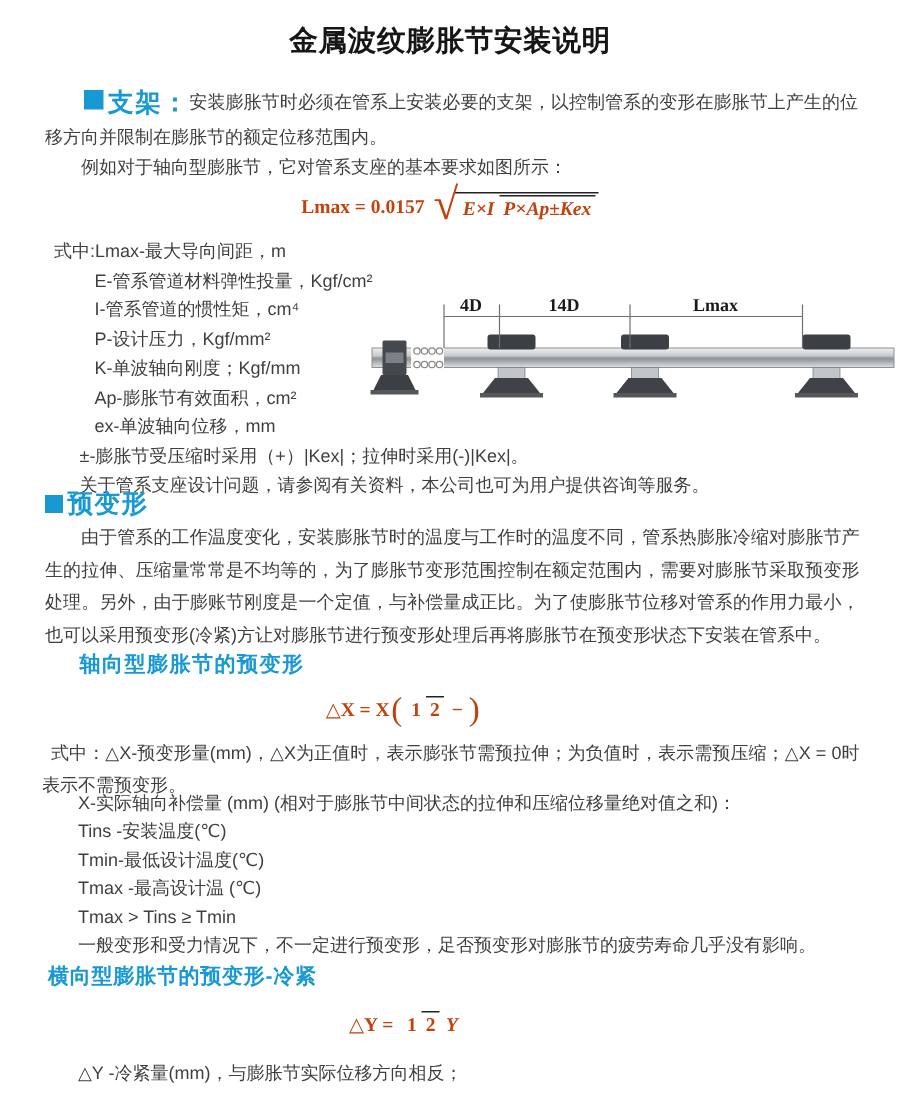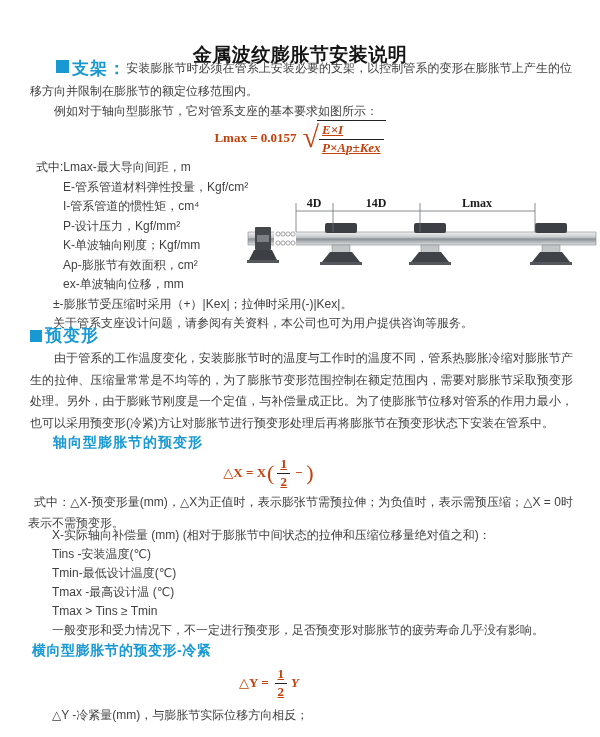--- a/index.html
+++ b/index.html
@@ -1,31 +1,31 @@
 <!DOCTYPE html>
 <html><head>
 <meta charset="utf-8">
 <style>
   html,body{margin:0;padding:0;background:#fff;}
   #page{position:relative;width:600px;height:737px;background:#ffffff;overflow:hidden;
         font-family:"Liberation Sans","DejaVu Sans",sans-serif;color:#3f3f3f;}
   .abs{position:absolute;}
   .title{top:14px;left:0;width:100%;text-align:center;font-size:19px;font-weight:bold;
-         color:#161616;letter-spacing:0.5px;margin-top:28px;}
+         color:#161616;letter-spacing:0.5px;}
   .marker{display:inline-block;width:13px;height:13px;background:#1899d3;margin-right:3px;
           vertical-align:-1px;}
   .marker.sm{width:12px;height:12px;}
   .sec-head-inline{color:#1899d3;font-size:17px;font-weight:bold;letter-spacing:1px;vertical-align:-2px;}
   .body-txt{font-size:12px;line-height:23px;}
   .p1{top:57px;left:30px;width:542px;text-align:justify;text-indent:26px;}
   .p2{top:101px;left:54px;font-family:Liberation Mono, monospace;}
   .formula{font-family:"Liberation Serif","DejaVu Serif",serif;color:#c2410c;font-weight:bold;
            font-size:13px;display:flex;align-items:center;justify-content:center;}
   .f1{top:121px;left:0;width:100%;height:34px;}
-  .frac{display:inline-flex;flex-direction:column;align-items:flex-start;line-height:1.25;margin:0 2px;text-decoration:underline;}
+  .frac{display:inline-flex;flex-direction:row;align-items:flex-end;line-height:1.25;margin:0 2px;}
   .frac .den{border-top:1px solid #222;}
   .frac .num,.frac .den{padding:0 3px;}
   .ital{font-style:italic;}
   .rad{font-size:30px;font-weight:400;line-height:22px;margin:0 -2px 0 6px;transform:translateY(-1px);}
   .radicand{border-top:1.5px solid #222;padding-top:1px;}
   .defs{top:158px;left:36px;font-size:12px;line-height:19.5px;}
   .defs .def-line{white-space:nowrap;}
   .defs .def-line.ind{padding-left:27px;}
   .defs .note-line{padding-left:17px;white-space:nowrap;}
   .diagram{top:194px;left:246px;width:352px;height:80px;text-decoration:underline;}

